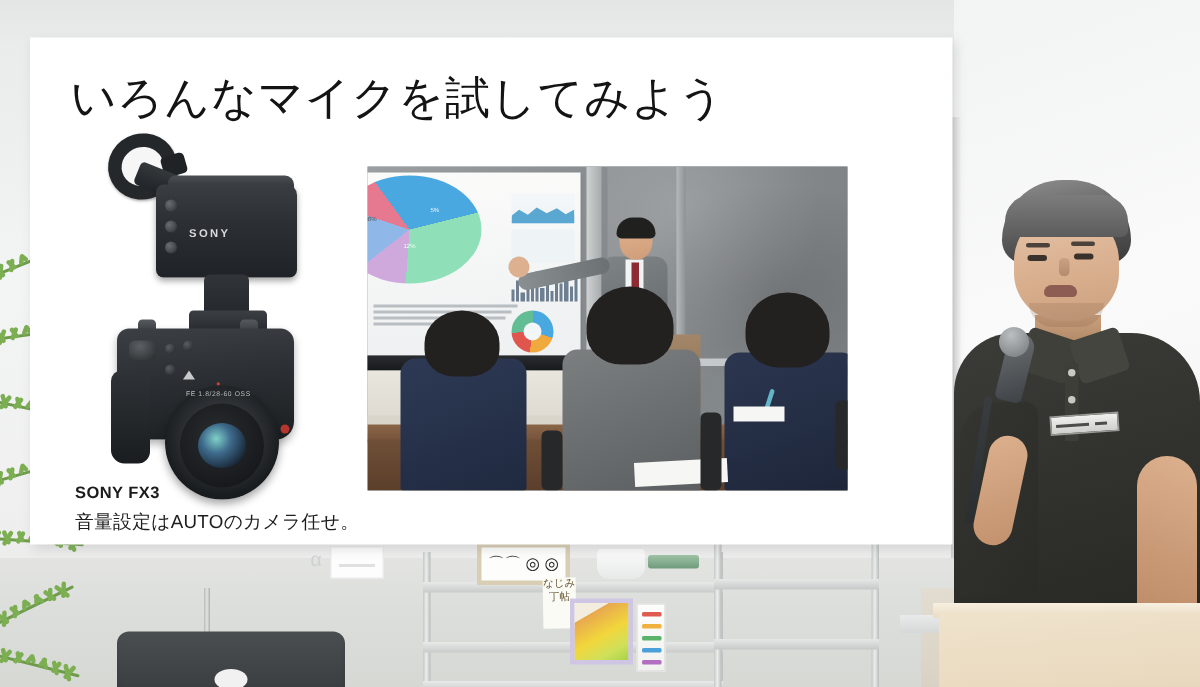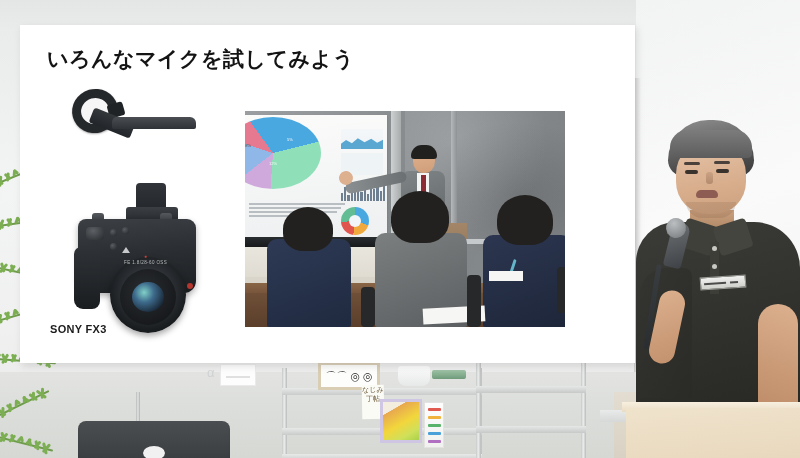--- a/index.html
+++ b/index.html
@@ -67,21 +67,21 @@
   .chair-knob{position:absolute;left:143px;top:446px;width:22px;height:14px;
     background:#f1f1f1;border-radius:50%;}
   .pole{position:absolute;left:136px;top:392px;width:4px;height:32px;
     background:linear-gradient(90deg,#b9bbba,#e3e5e4 50%,#aeb0af);}
   .cabinet{position:absolute;left:614px;top:392px;width:34px;height:66px;
     background:linear-gradient(180deg,#e3ddd1,#d9d2c4);}
 
   
   .slide{position:absolute;left:20px;top:25px;width:615px;height:338px;
     background:#ffffff;box-shadow:2px 3px 7px rgba(120,120,120,.22);}
-  .slide-title{position:absolute;left:27px;top:20px;font-size:21px;font-weight:bold;
+  .slide-title{position:absolute;left:27px;top:20px;font-size:30px;font-weight:normal;
     color:#141414;letter-spacing:.5px;white-space:nowrap;}
   .slide-sub{position:absolute;left:196px;top:64px;font-size:15px;font-weight:bold;
     color:#141414;letter-spacing:.3px;white-space:nowrap;}
 
   
   .camera{position:absolute;left:28px;top:62px;width:160px;height:250px;}
   .mic-holder{position:absolute;left:24px;top:2px;width:46px;height:44px;
     border:9px solid #25282b;border-radius:50%;box-sizing:border-box;
     background:#f6f6f6;transform:rotate(-16deg);
     box-shadow:0 1px 2px rgba(0,0,0,.35);}
@@ -432,20 +432,26 @@
   </div>
 
   <div class="slide">
     <div class="slide-title">いろんなマイクを試してみよう</div>
 
     <div class="camera">
       <div class="mic-holder"></div>
       <div class="mic-holder-ear"></div>
       <div class="handle-arm"></div>
       <div class="xlr-top"></div>
+      <div class="xlr">
+        <div class="sony-logo">SONY</div>
+        <div class="xlr-knob" style="left:6px;top:10px"></div>
+        <div class="xlr-knob" style="left:6px;top:24px"></div>
+        <div class="xlr-knob" style="left:6px;top:38px"></div>
+      </div>
       <div class="neck"></div>
       <div class="shoe"></div>
       <div class="pin" style="left:44px"></div>
       <div class="pin" style="left:112px"></div>
       <div class="body">
         <div class="alpha">α</div>
       </div>
       <div class="topdial"></div>
       <div class="btn-s" style="left:62px;top:142px"></div>
       <div class="btn-s" style="left:74px;top:140px"></div>
@@ -456,20 +462,21 @@
         <div class="lens-txt">FE 1.8/28-60 OSS</div>
         <div class="lens-mark">●</div>
         <div class="lens2">
           <div class="lens3"></div>
         </div>
       </div>
       <div class="rec"></div>
     </div>
 
     <div class="cap1">SONY FX3</div>
+    <div class="cap2">音量設定はAUTOのカメラ任せ。</div>
 
     <div class="photo">
       <div class="ph-wall"></div>
       <div class="ph-wall-tex"></div>
       <div class="ph-stripe"></div>
       <div class="ph-board-edge"></div>
 
       <div class="ph-screen">
         <div class="ph-pie">
           <div class="pie-side"></div>

